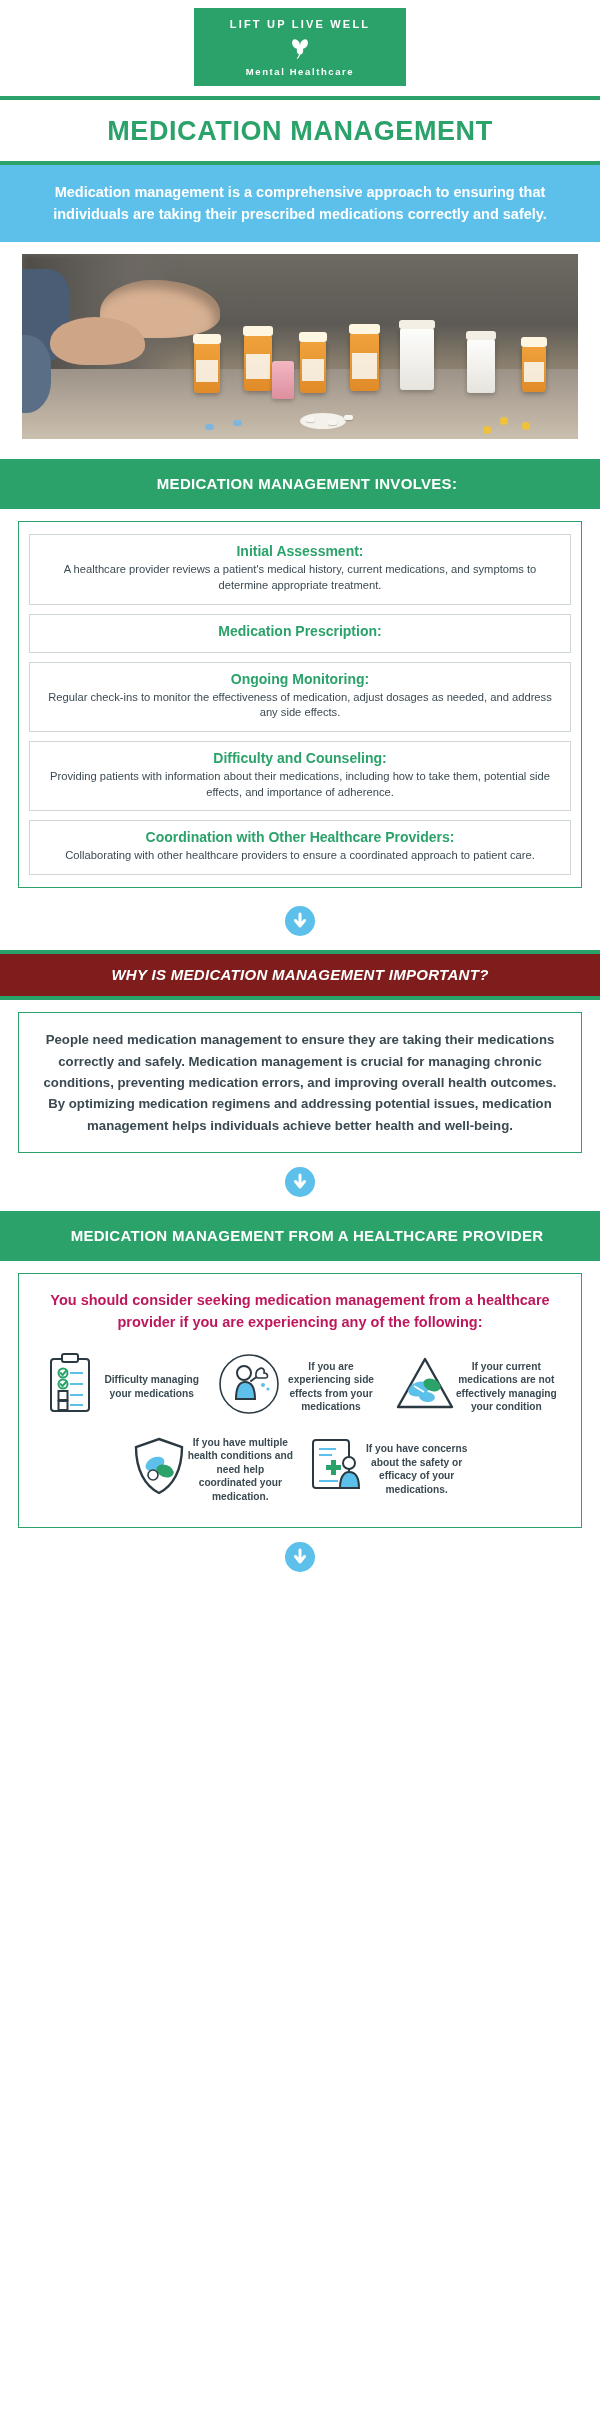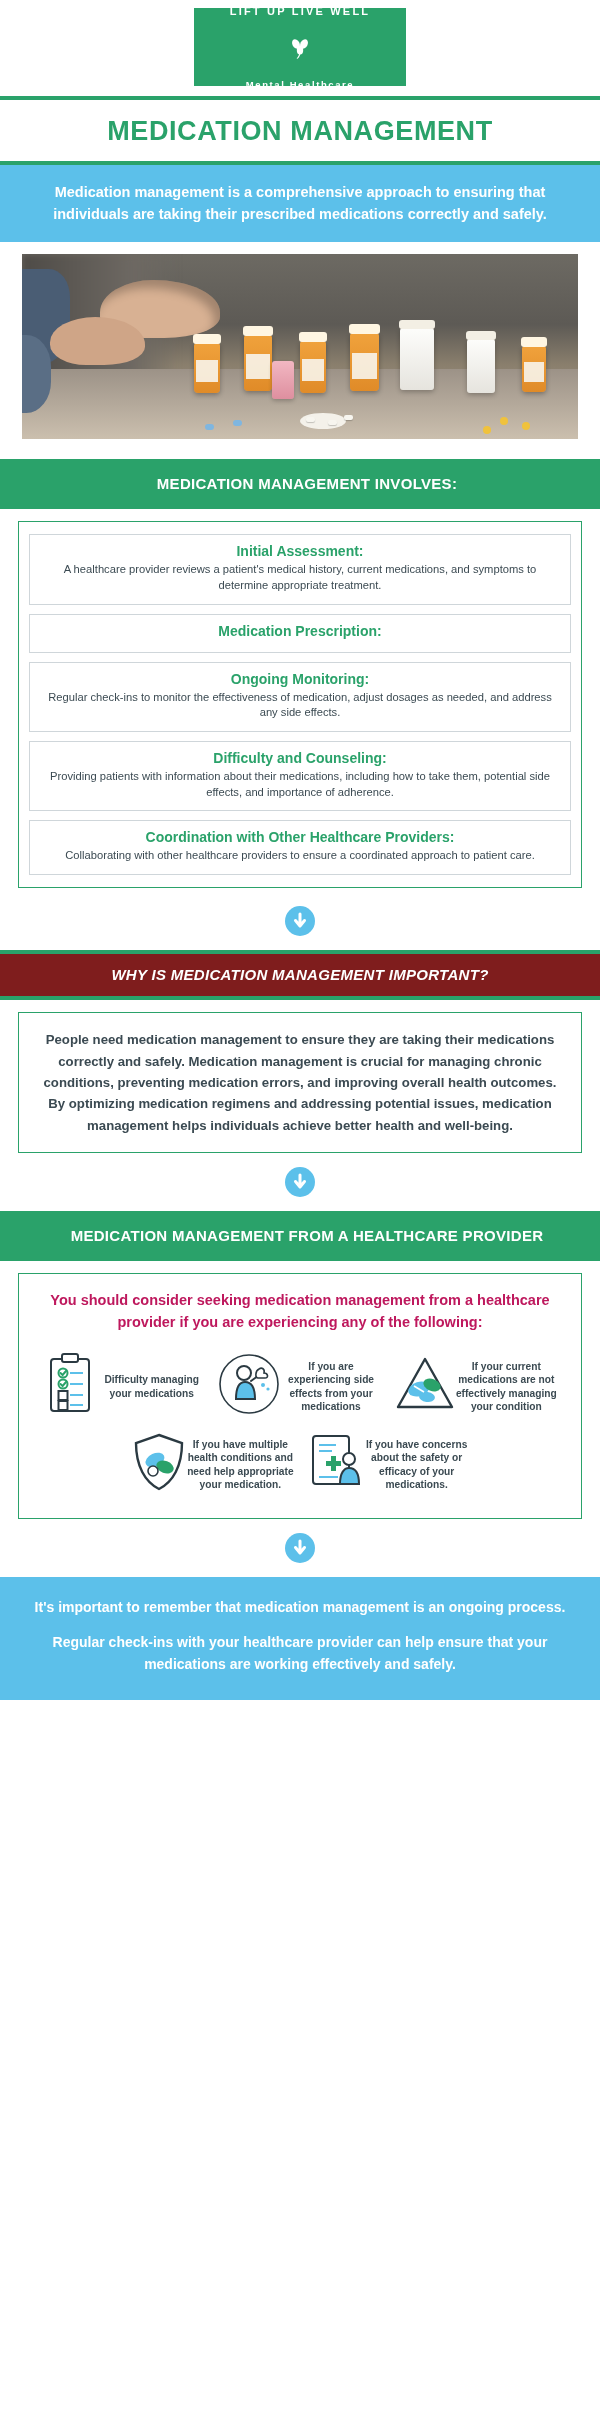--- a/index.html
+++ b/index.html
@@ -22,21 +22,21 @@
     justify-content: center;
   }
   .logo-box {
     width: 212px;
     height: 78px;
     background: #2aa26a;
     display: flex;
     flex-direction: column;
     align-items: center;
     justify-content: center;
-    gap: 20px;
+    gap: 7px;
   }
   .logo-top {
     color: #ffffff;
     font-size: 11px;
     font-weight: bold;
     letter-spacing: 2.2px;
   }
   .logo-mark {
     width: 26px;
     height: 22px;
@@ -498,21 +498,21 @@
 
       <div class="icon-cell half">
         <div class="icon-art">
           <svg width="56" height="60" viewBox="0 0 56 60">
             <path d="M28 3 L51 11 C51 34, 42 50, 28 57 C14 50, 5 34, 5 11 Z" fill="none" stroke="#2b3a42" stroke-width="2.4"></path>
             <ellipse cx="24" cy="28" rx="10" ry="6.5" fill="#5cc0ea" transform="rotate(-25 24 28)"></ellipse>
             <ellipse cx="34" cy="35" rx="9" ry="6" fill="#2aa26a" transform="rotate(20 34 35)"></ellipse>
             <circle cx="22" cy="39" r="5" fill="#ffffff" stroke="#2b3a42" stroke-width="1.6"></circle>
           </svg>
         </div>
-        <div class="icon-cap">If you have multiple health conditions and need help appropriate your medication.</div>
+        <div class="icon-cap">If you have multiple health conditions and need help coordinated your medication.</div>
       </div>
 
       <div class="icon-cell half">
         <div class="icon-art">
           <svg width="58" height="60" viewBox="0 0 58 60">
             <rect x="7" y="4" width="36" height="48" rx="3" fill="#ffffff" stroke="#2b3a42" stroke-width="2"></rect>
             <line x1="13" y1="13" x2="30" y2="13" stroke="#5cc0ea" stroke-width="2"></line>
             <line x1="13" y1="19" x2="26" y2="19" stroke="#5cc0ea" stroke-width="2"></line>
             <path d="M20 29 h5 v-5 h5 v5 h5 v5 h-5 v5 h-5 v-5 h-5 z" fill="#2aa26a"></path>
             <line x1="13" y1="45" x2="32" y2="45" stroke="#5cc0ea" stroke-width="2"></line>
@@ -526,18 +526,14 @@
   </div>
 
   <div class="arrow-wrap">
     <div class="arrow">
       <svg width="18" height="18" viewBox="0 0 18 18">
         <path d="M9 2 L9 10 M4.5 8.5 L9 14 L13.5 8.5" stroke="#ffffff" stroke-width="3" fill="none" stroke-linecap="round" stroke-linejoin="round"></path>
       </svg>
     </div>
   </div>
 
-  <div class="final-blue">
-    <p>It's important to remember that medication management is an ongoing process.</p>
-    <p>Regular check-ins with your healthcare provider can help ensure that your medications are working effectively and safely.</p>
-  </div>
 
 </div>
 
 </body></html>

